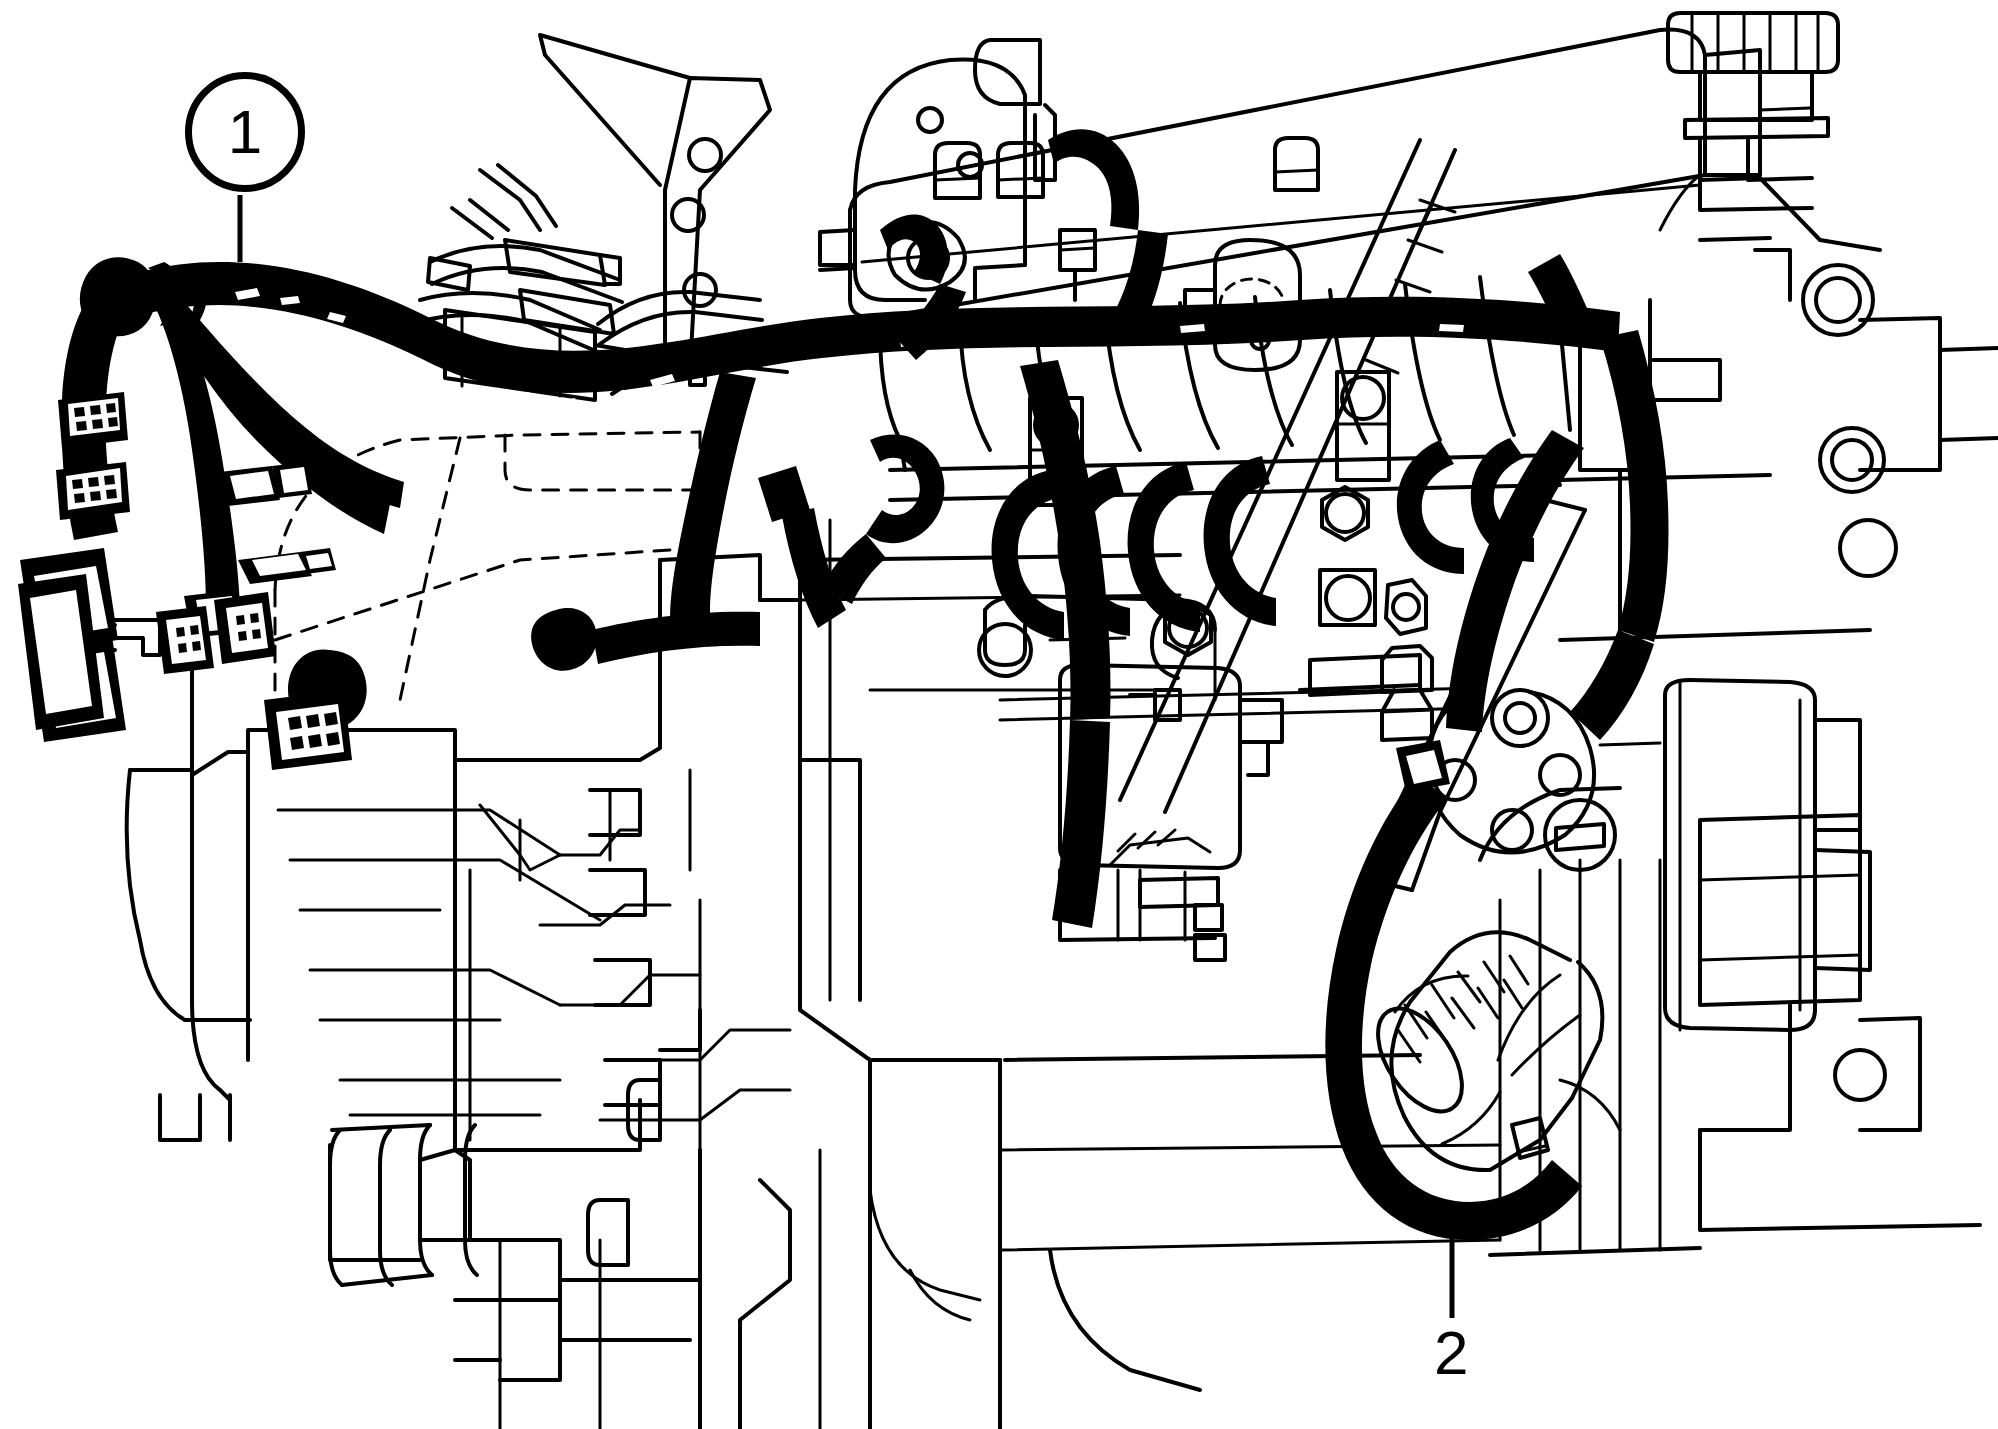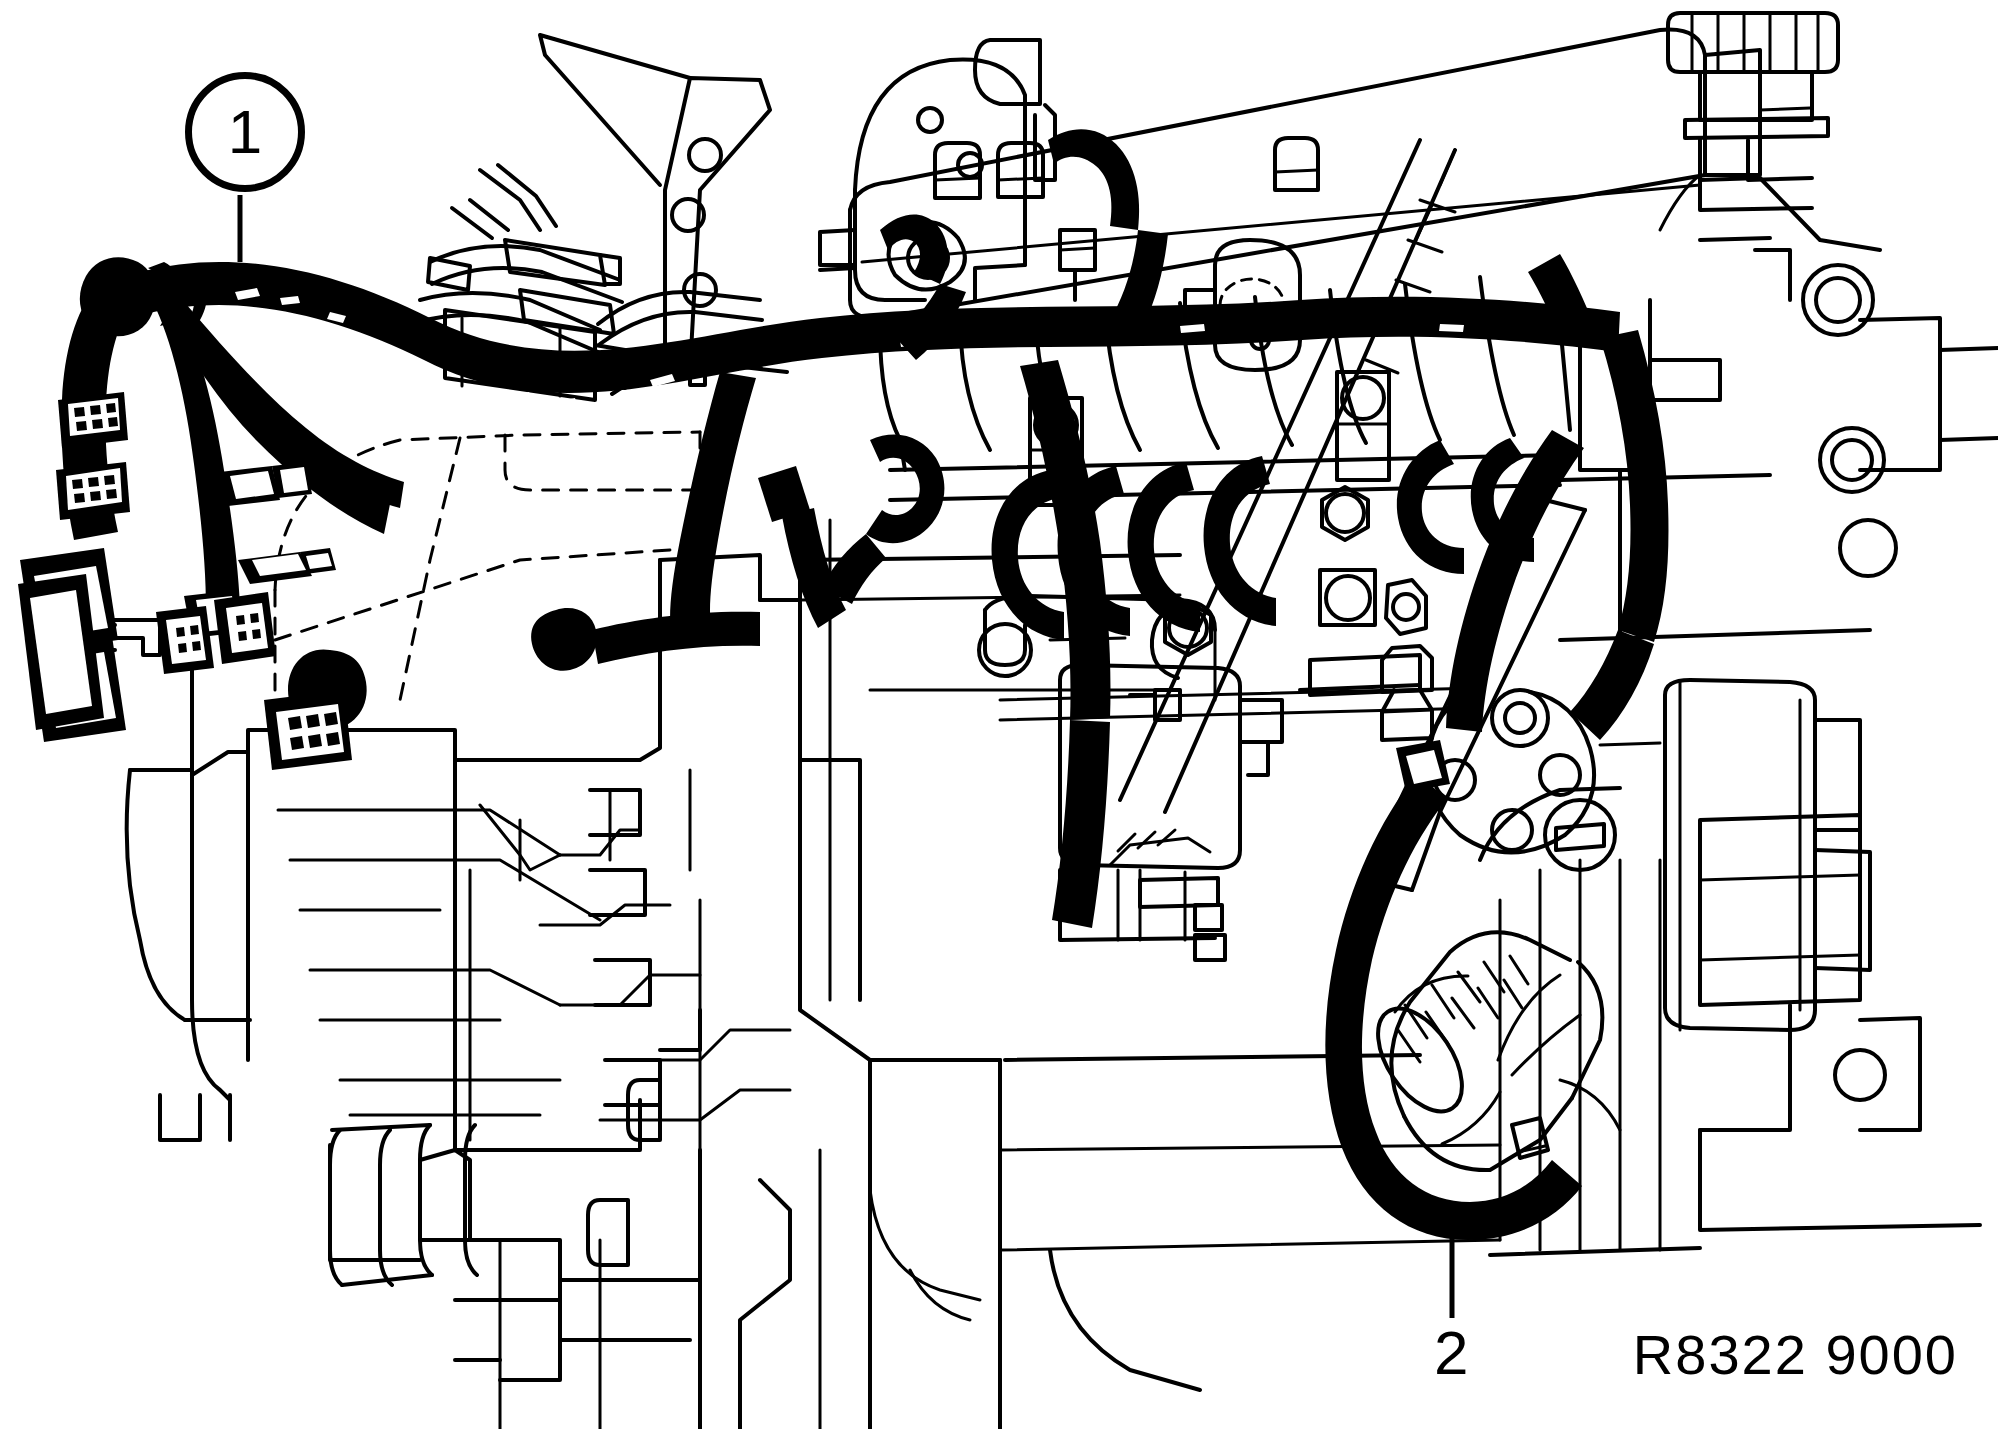--- a/index.html
+++ b/index.html
@@ -703,15 +703,14 @@
     <g stroke="#000" stroke-width="5" fill="none">
       <line x1="240" y1="195" x2="240" y2="262"></line>
       <line x1="1452" y1="1318" x2="1452" y2="1215"></line>
     </g>
   </svg>
 
   <div class="callout-circle" style="left:185px; top:72px; width:106px; height:106px;">1</div>
 
   <div class="callout-plain" style="left:1434px; top:1322px;">2</div>
 
-  <div id="ref-number">R8322 9000</div>
 
 </div>
 
 </body></html>

